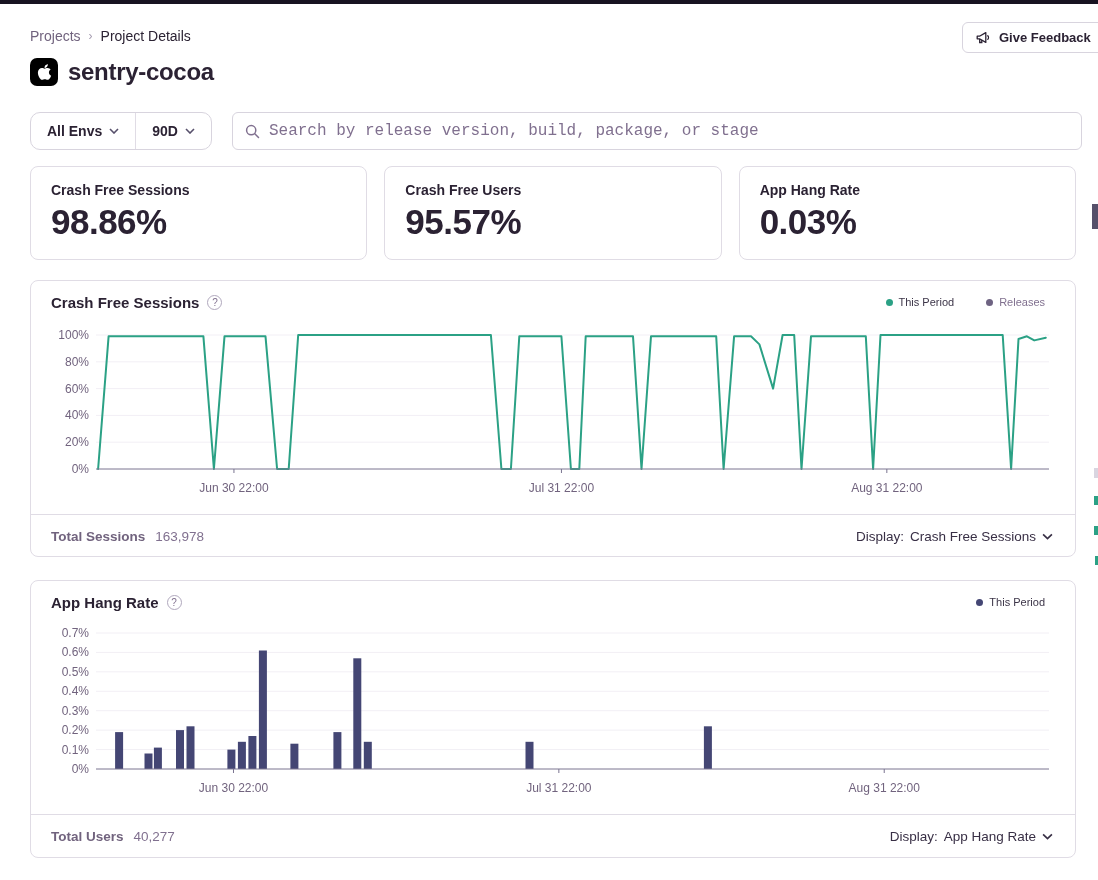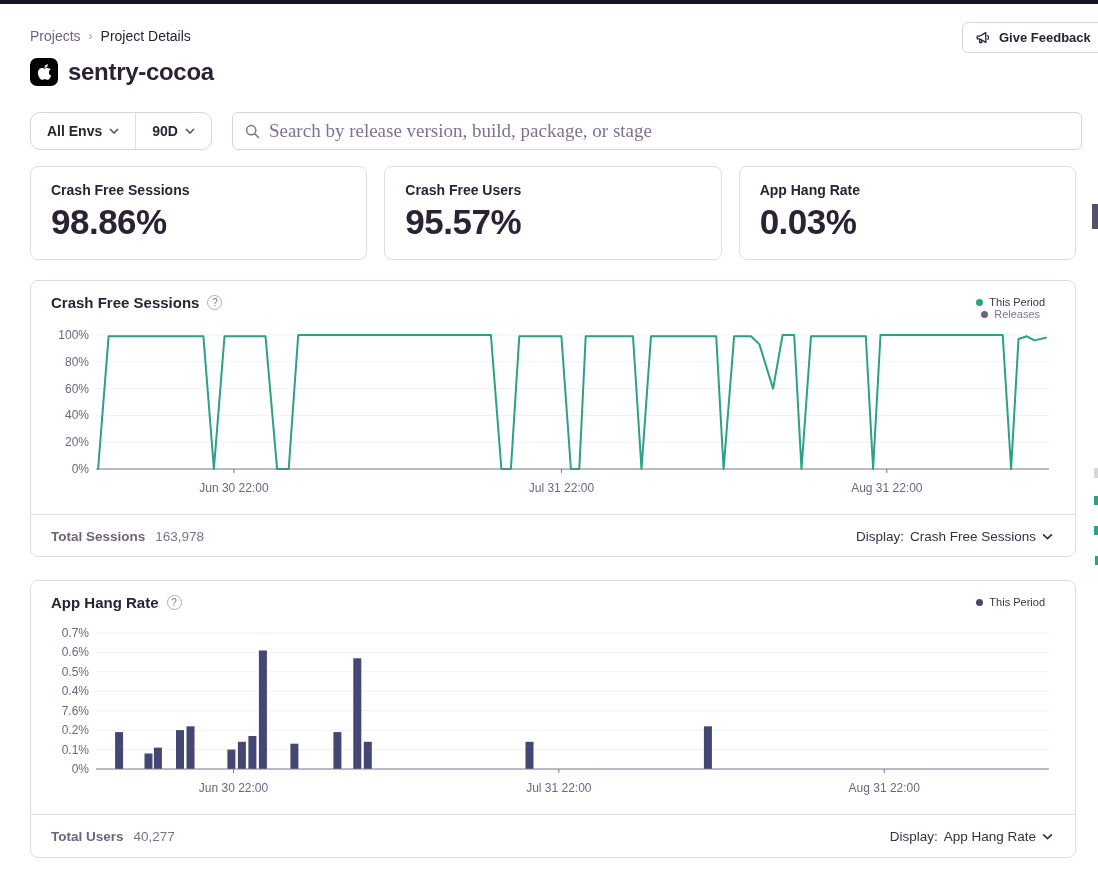--- a/index.html
+++ b/index.html
@@ -19,38 +19,38 @@
   .feedback-btn { position:absolute; left:962px; top:22px; height:31px; width:150px;
     border:1px solid #d8d4de; border-radius:6px; background:#fff; display:flex; align-items:center;
     gap:8px; padding:0 12px; font-size:13px; font-weight:700; color:#2b2233; cursor:pointer; }
 
   
   .filters { position:absolute; left:30px; top:112px; display:flex; gap:20px; }
   .selector-group { height:38px; border:1px solid #d8d4de; border-radius:10px; display:flex; align-items:stretch; background:#fff; }
   .selector { display:flex; align-items:center; gap:7px; padding:0 16px; font-size:14px; font-weight:700; color:#2b2233; cursor:pointer; }
   .selector-divider { width:1px; background:#e0dce5; margin:0; }
   .searchbox { width:850px; height:38px; border:1px solid #d8d4de; border-radius:6px; display:flex; align-items:center; padding:0 12px; gap:9px; background:#fff; }
-  .searchbox input { border:none; outline:none; flex:1; font-size:19px; color:#2b2233; font-family:Liberation Serif, serif; }
+  .searchbox input { border:none; outline:none; flex:1; font-size:16px; color:#2b2233; font-family:Liberation Mono, monospace; }
   .searchbox input::placeholder { color:#80708f; }
 
   
   .stats-row { position:absolute; left:30px; top:166px; width:1046px; display:flex; gap:17px; }
   .stat-card { flex:1; height:94px; border:1px solid #e0dce5; border-radius:8px; background:#fff; padding:15px 20px; }
   .stat-label { font-size:14px; font-weight:700; color:#2b2233; }
   .stat-value { font-size:35px; font-weight:700; color:#2b2233; letter-spacing:-0.5px; margin-top:4px; }
 
   
   .chart-card { position:absolute; left:30px; width:1046px; border:1px solid #e0dce5; border-radius:8px; background:#fff; }
   #chart-card-0 { top:280px; height:277px; }
   #chart-card-1 { top:580px; height:278px; }
   .chart-header { position:absolute; left:20px; top:13px; display:flex; align-items:center; gap:8px; }
   .chart-title { font-size:15px; font-weight:700; color:#2b2233; }
   .help-icon { width:15px; height:15px; border:1px solid #b0a8bd; border-radius:50%; color:#80708f;
     font-size:10px; display:flex; align-items:center; justify-content:center; cursor:pointer; }
-  .legend { position:absolute; right:30px; top:15px; display:flex; gap:0; align-items:center;flex-direction:column; }
+  .legend { position:absolute; right:30px; top:15px; display:flex; gap:32px; align-items:center; }
   .legend-item { display:flex; align-items:center; gap:6px; cursor:pointer; }
   .legend-dot { width:7px; height:7px; border-radius:50%; }
   .legend-label { font-size:11px; color:#3c3548; }
   .legend-label.muted { color:#80708f; }
   .chart-area { position:absolute; inset:0; }
   .axis-label { position:absolute; font-size:12px; color:#71637e; }
   .y-label { width:42px; text-align:right; }
   .x-label { width:110px; text-align:center; }
 
   .chart-footer { position:absolute; left:0; top:233px; width:100%; height:44px; border-top:1px solid #e0dce5;
@@ -216,21 +216,21 @@
         <rect x="672.9" y="145.3" width="8" height="42.7" fill="#444674"></rect>
         <line x1="65" y1="188" x2="1018" y2="188" stroke="#7a7490" stroke-width="1"></line>
         <line x1="202.49229074889868" y1="188" x2="202.49229074889868" y2="192" stroke="#7a7490" stroke-width="1"></line>
         <line x1="527.8557268722468" y1="188" x2="527.8557268722468" y2="192" stroke="#7a7490" stroke-width="1"></line>
         <line x1="853.2191629955946" y1="188" x2="853.2191629955946" y2="192" stroke="#7a7490" stroke-width="1"></line>
       </svg>
       <div class="axis-label y-label" style="left: 16px; top: 45px;">0.7%</div>
       <div class="axis-label y-label" style="left: 16px; top: 64.4286px;">0.6%</div>
       <div class="axis-label y-label" style="left: 16px; top: 83.8571px;">0.5%</div>
       <div class="axis-label y-label" style="left: 16px; top: 103.286px;">0.4%</div>
-      <div class="axis-label y-label" style="left: 16px; top: 122.714px;">7.6%</div>
+      <div class="axis-label y-label" style="left: 16px; top: 122.714px;">0.3%</div>
       <div class="axis-label y-label" style="left: 16px; top: 142.143px;">0.2%</div>
       <div class="axis-label y-label" style="left: 16px; top: 161.571px;">0.1%</div>
       <div class="axis-label y-label" style="left: 16px; top: 181px;">0%</div>
       <div class="axis-label x-label" style="left: 147.492px; top: 200px;">Jun 30 22:00</div>
       <div class="axis-label x-label" style="left: 472.856px; top: 200px;">Jul 31 22:00</div>
       <div class="axis-label x-label" style="left: 798.219px; top: 200px;">Aug 31 22:00</div>
     </div>
   <div class="chart-header">
     <span class="chart-title">App Hang Rate</span>
     <span class="help-icon">?</span>

